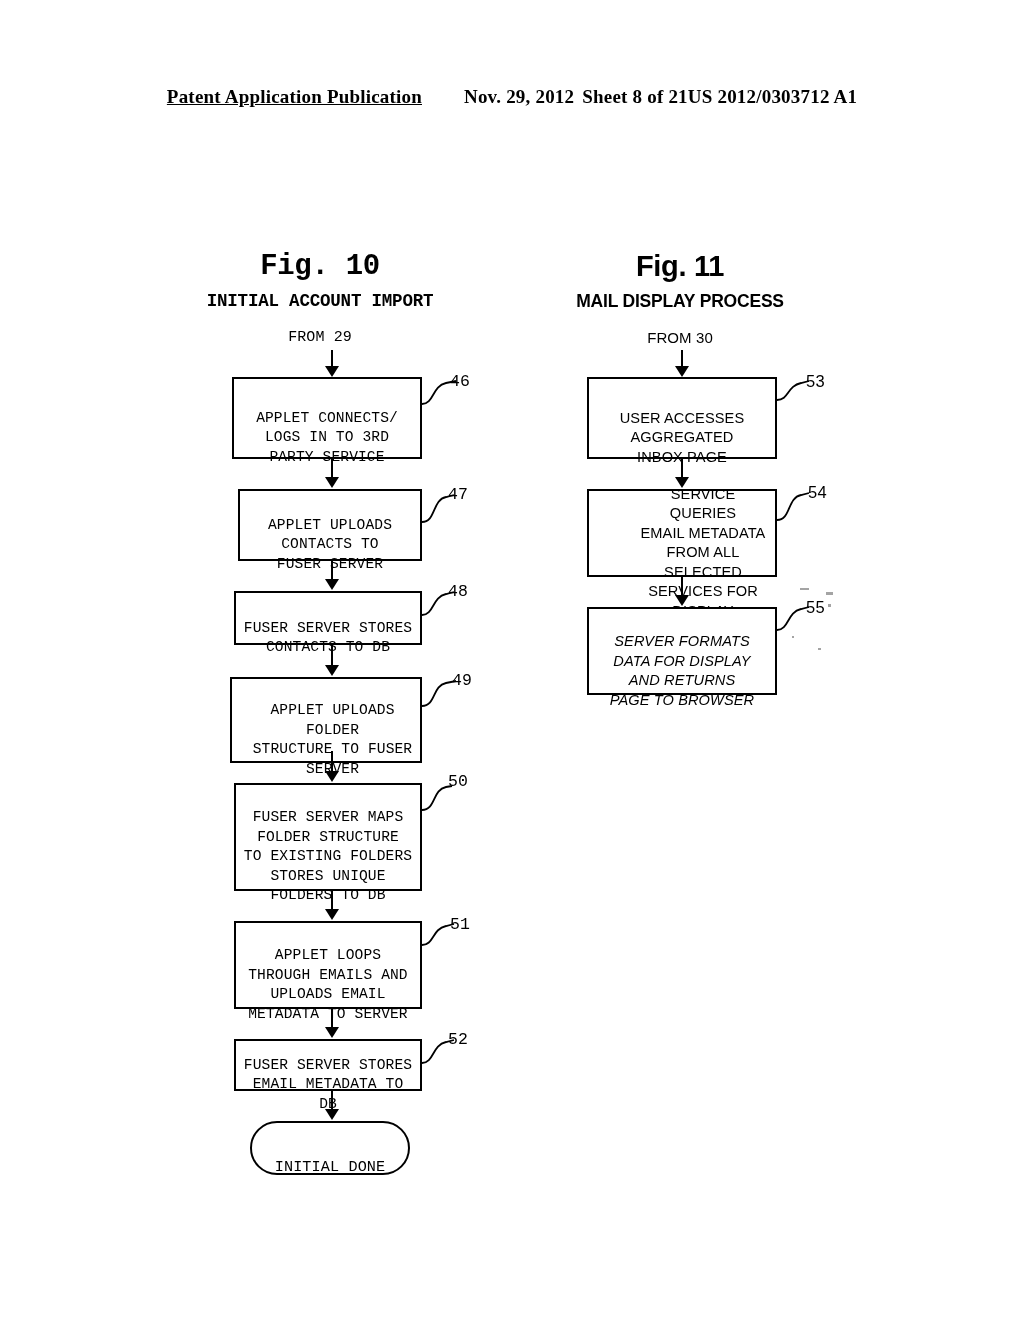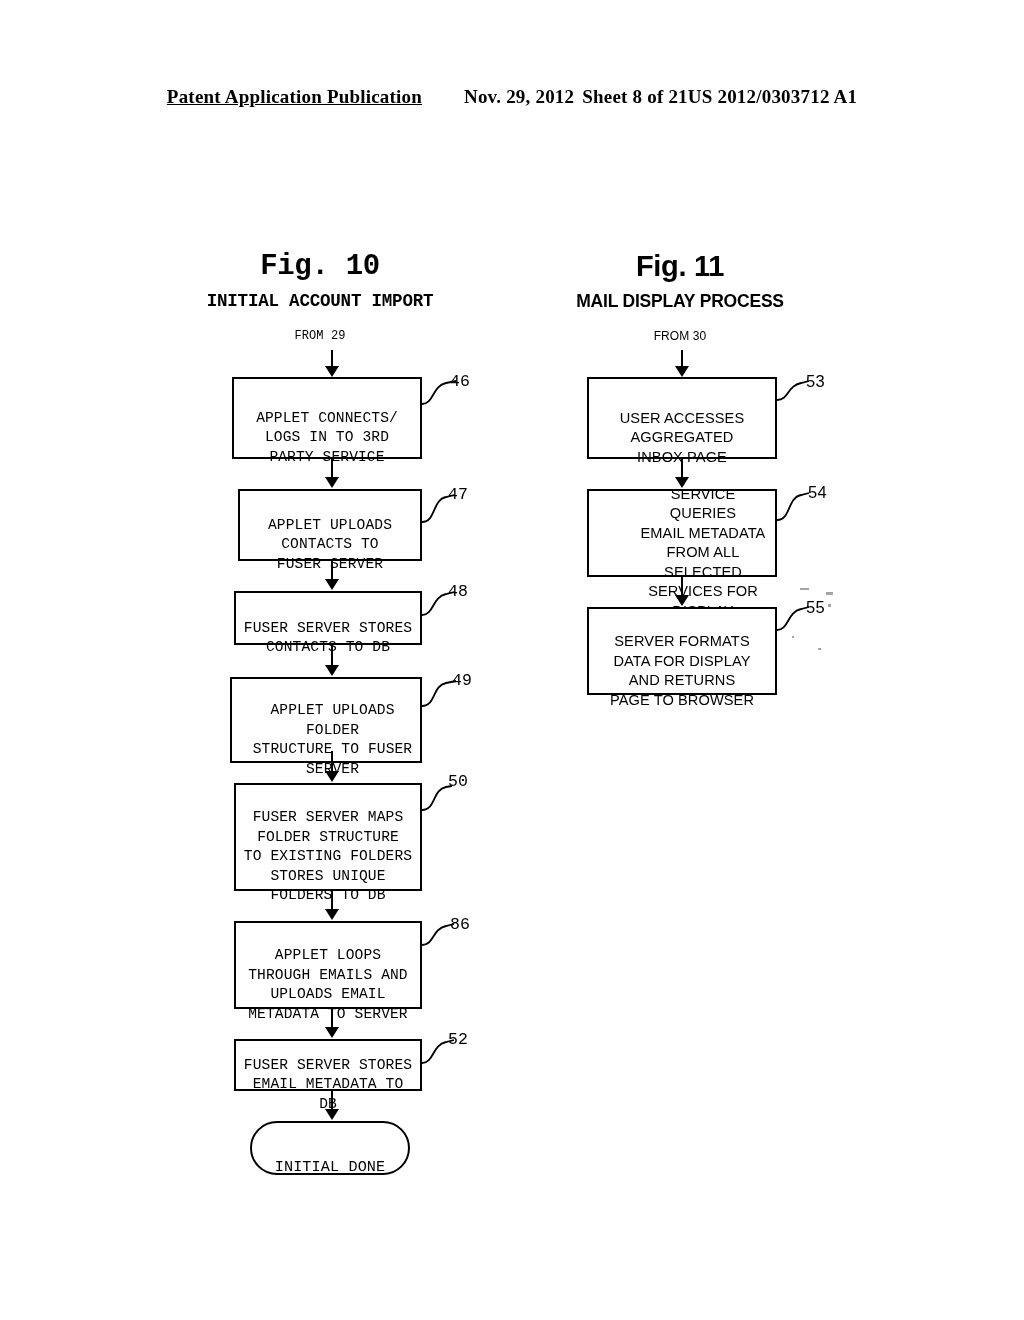--- a/index.html
+++ b/index.html
@@ -65,21 +65,21 @@
     font-weight: bold;
     font-size: 17.5px;
     letter-spacing: -0.2px;
   }
   .fig-entry-label {
     position: absolute;
     top: 329px;
     left: 0;
     width: 420px;
     text-align: center;
-    font-size: 12px;
+    font-size: 15px;
     letter-spacing: 0.1px;
   }
 
   
   .node {
     position: absolute;
     box-sizing: border-box;
     border: 2.2px solid #000;
     background: #fff;
     display: flex;
@@ -256,21 +256,21 @@
     <span class="node-text">APPLET LOOPS
 THROUGH EMAILS AND
 UPLOADS EMAIL
 METADATA TO SERVER</span>
   </div>
   <div class="leader" style="left:310px; top:921px;">
     <svg width="58" height="30" viewBox="0 0 58 30">
       <path d="M2 24 C 14 24, 12 8, 26 5 L 34 3" fill="none" stroke="#000" stroke-width="1.8"></path>
     </svg>
   </div>
-  <div class="ref-num" style="left:340px; top:915px;">86</div>
+  <div class="ref-num" style="left:340px; top:915px;">51</div>
 
   <div class="connector" style="left:215px; top:1009px; height:30px;">
     <div class="stem" style="height:19px;"></div>
     <div class="head" style="top:18px;"></div>
   </div>
 
   <div class="node" style="left:124px; top:1039px; width:188px; height:52px;">
     <span class="node-text">FUSER SERVER STORES
 EMAIL METADATA TO DB</span>
   </div>
@@ -330,21 +330,21 @@
       <path d="M2 30 C 16 30, 12 8, 26 5 L 34 3" fill="none" stroke="#000" stroke-width="1.8"></path>
     </svg>
   </div>
   <div class="ref-num" style="left:338px; top:483px;">54</div>
 
   <div class="connector" style="left:205px; top:577px; height:30px;">
     <div class="stem" style="height:19px;"></div>
     <div class="head" style="top:18px;"></div>
   </div>
 
-  <div class="node" style="left:117px; top:607px; width:190px; height:88px;">
+  <div class="node" style="left:117px; top:607px; width:190px; height:88px;font-style:italic;">
     <span class="node-text">SERVER FORMATS
 DATA FOR DISPLAY
 AND RETURNS
 PAGE TO BROWSER</span>
   </div>
   <div class="leader" style="left:305px; top:604px;">
     <svg width="58" height="32" viewBox="0 0 58 32">
       <path d="M2 26 C 14 26, 12 8, 26 5 L 34 3" fill="none" stroke="#000" stroke-width="1.8"></path>
     </svg>
   </div>

